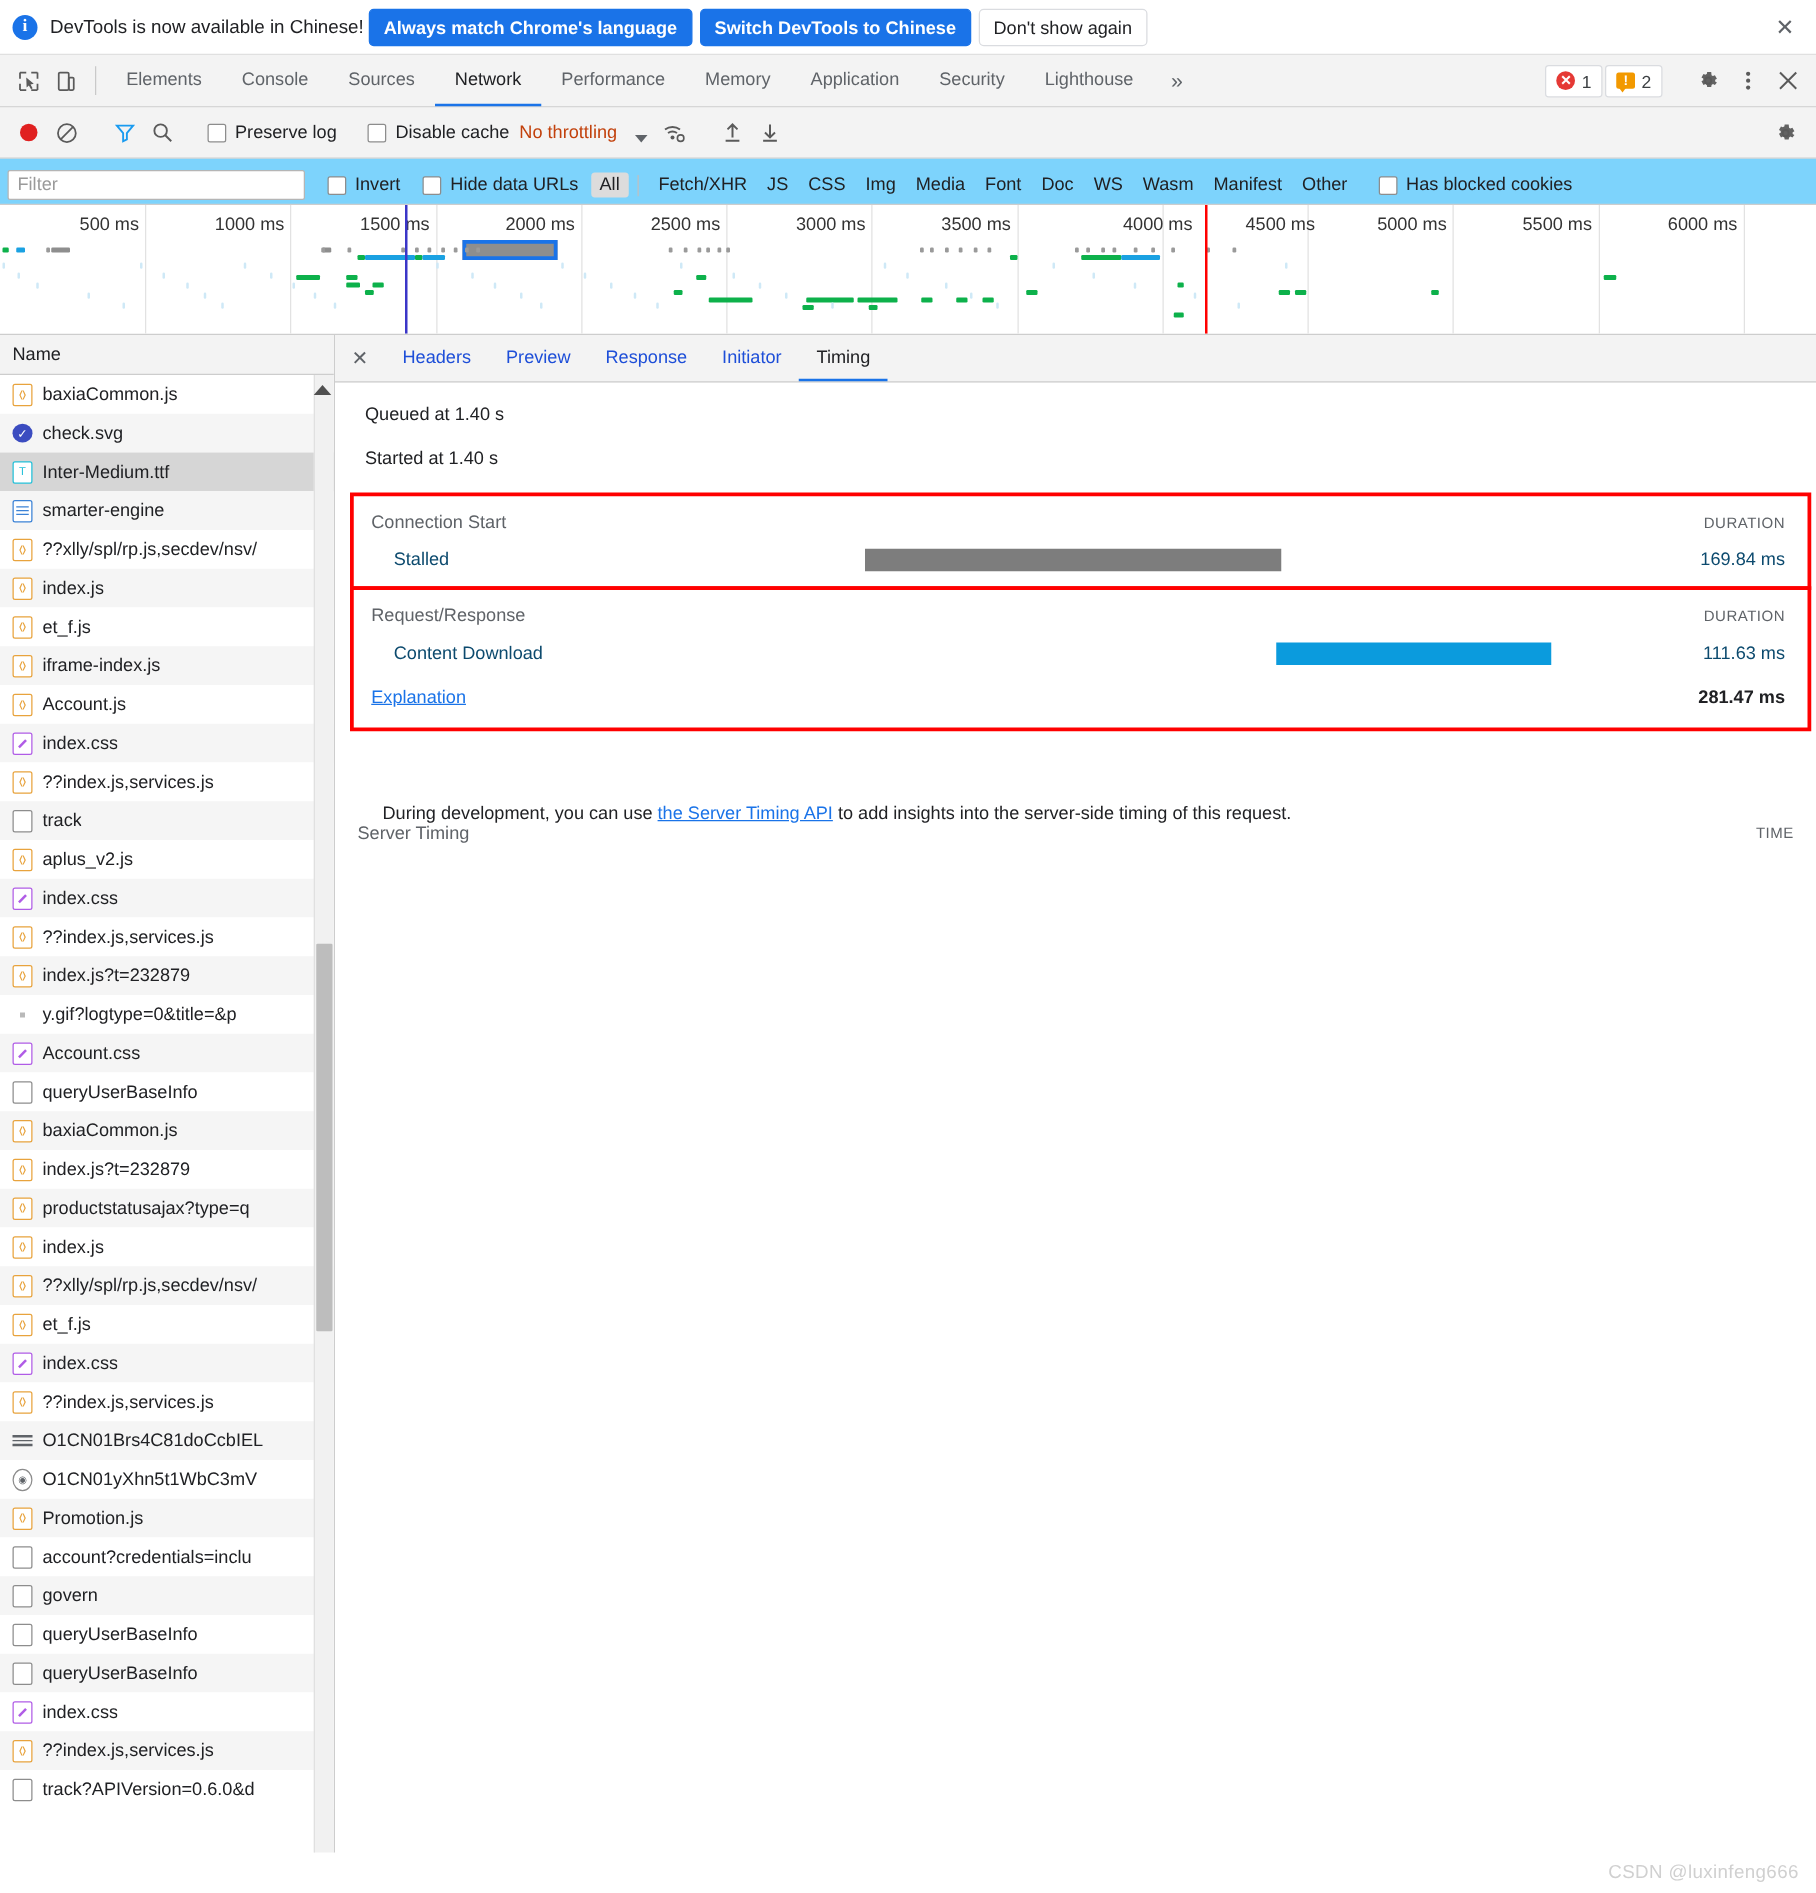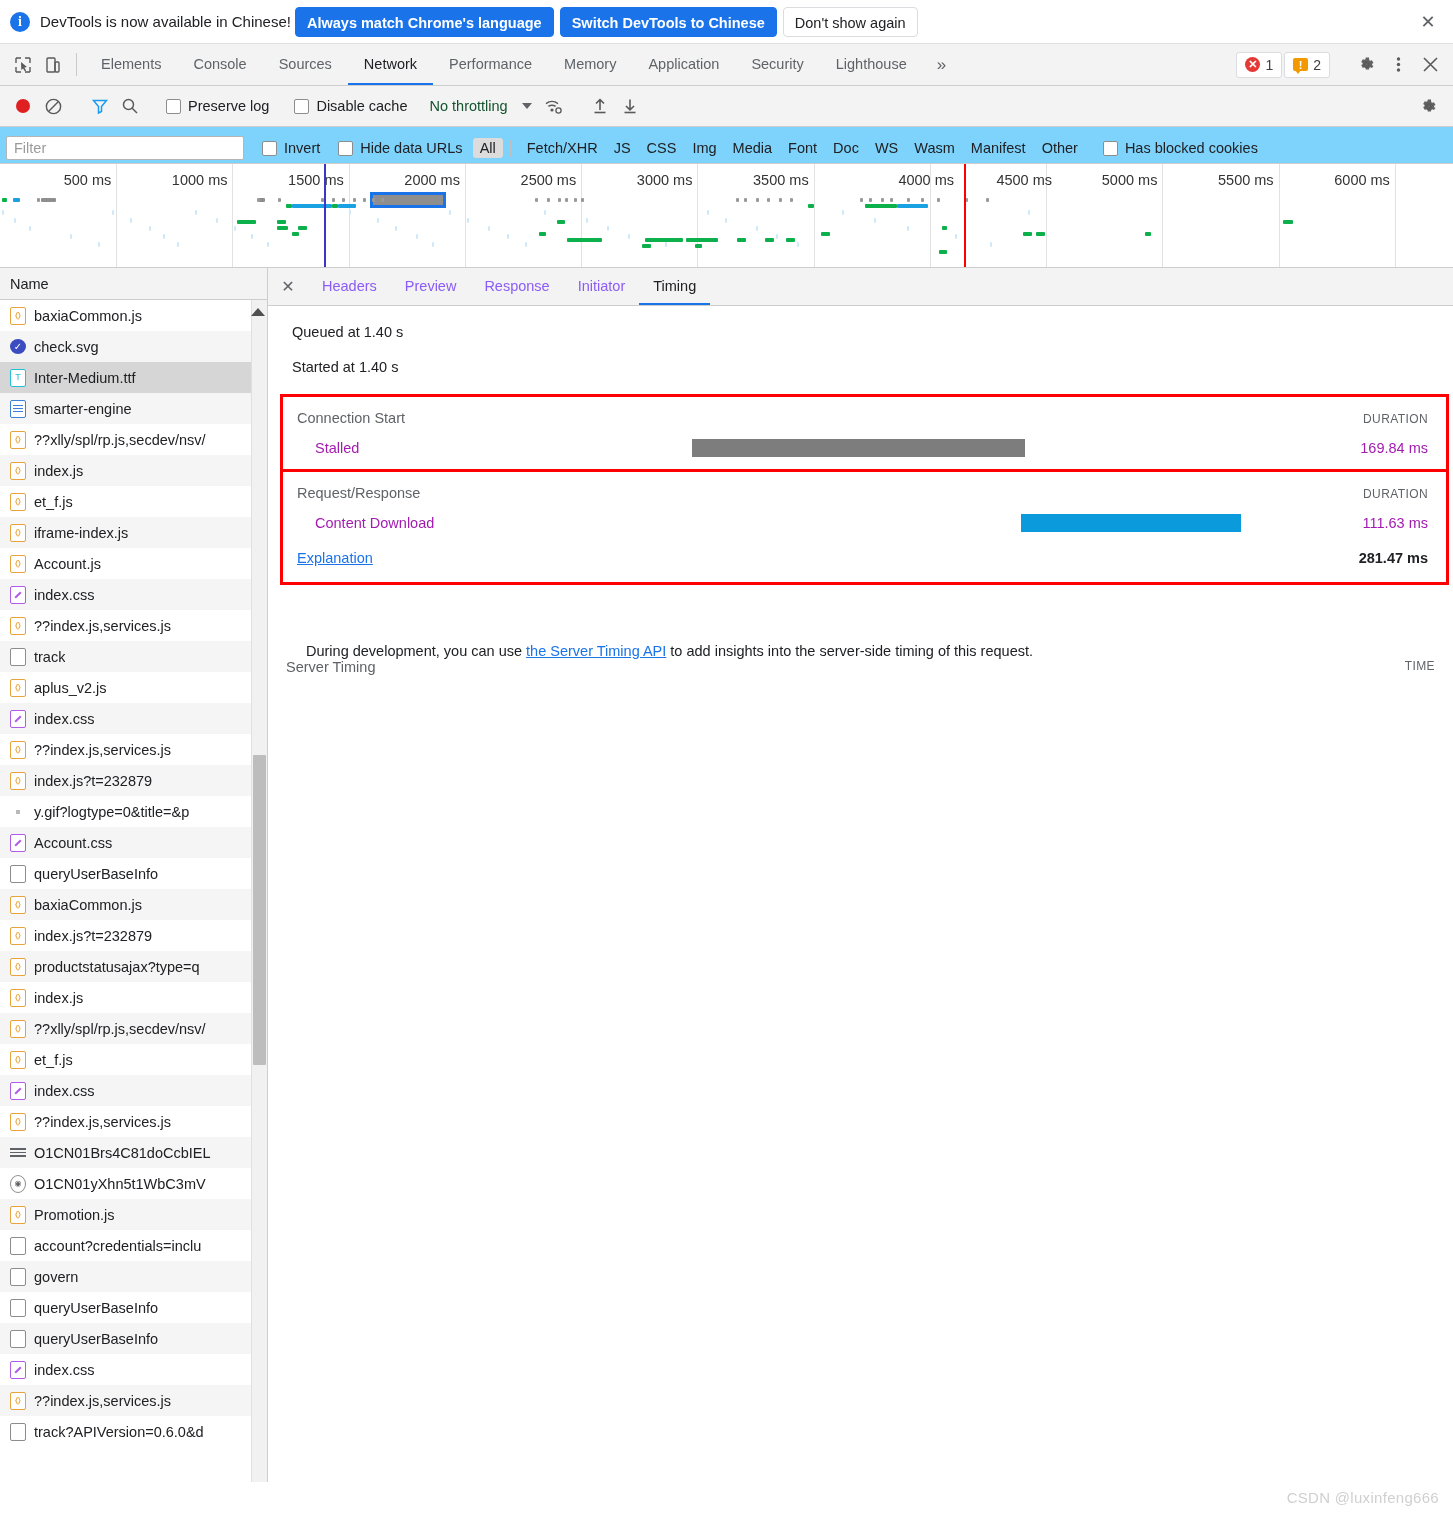--- a/index.html
+++ b/index.html
@@ -84,21 +84,21 @@
   
   #net-toolbar {
     height: 41px; display:flex; align-items:center;
     background:#f3f3f3; border-bottom:1px solid #cdcdcd; padding-left: 8px;
   }
   #record-btn { width:30px; display:flex;align-items:center;justify-content:center; cursor:pointer;}
   #record-dot { width:14px;height:14px;border-radius:50%;background:#e02020;}
   .t-ico { width:30px; display:flex;align-items:center;justify-content:center;cursor:pointer;color:#5a5a5a;}
   .chk-wrap { display:flex; align-items:center; gap:7px; cursor:pointer; font-size:14.5px; color:#202124; padding:0 4px;}
   .chkbox { width:15px;height:15px; border:1px solid #8d8d8d; border-radius:2px; background:#fff; flex:0 0 15px;}
-  #throttle-sel { display:flex; align-items:center; gap:14px; font-size:14.5px; color:#14532d; margin-left:18px; cursor:pointer;}
+  #throttle-sel { display:flex; align-items:flex-end; gap:14px; font-size:14.5px; color:#c2410c; margin-left:4px; cursor:pointer;}
   .caret-dn { width:0;height:0;border-left:5px solid transparent;border-right:5px solid transparent;border-top:6px solid #5f6368;}
   #net-toolbar-right { margin-left:auto; padding-right:10px; display:flex; align-items:center;}
 
   
   #filterbar {
     background:#7dd3fc; border-bottom:1px solid #cdcdcd; padding: 6px 0 0 0;
   }
   #filterbar-row1 { height:30px; display:flex; align-items:center; padding-left:6px; gap:0; }
   #filter-input {
     width: 238px; height: 24px; border:1px solid #b5b5b5; border-radius:2px;
@@ -194,34 +194,34 @@
     position:absolute; right:1px; width:13px; background:#bdbdbd; border-radius:1px; cursor:pointer;
   }
 
   
   #detail { flex:1; display:flex; flex-direction:column; background:#fff; min-width:0;}
   #detail-tabs {
     height:38px; flex:0 0 38px; display:flex; align-items:stretch;
     background:#f3f3f3; border-bottom:1px solid #cdcdcd;
   }
   #detail-close { width:40px; display:flex; align-items:center; justify-content:center; cursor:pointer; color:#5f6368; font-size:16px;}
-  .dtab { display:flex; align-items:center; padding:0 14px; font-size:14.5px; color:#8b5cf6; cursor:pointer; border-bottom:2px solid transparent;}
+  .dtab { display:flex; align-items:center; padding:0 14px; font-size:14.5px; color:#1d4ed8; cursor:pointer; border-bottom:2px solid transparent;}
   .dtab.active { color:#202124; border-bottom-color:#1a73e8;}
 
   #detail-body { flex:1; overflow:hidden; padding: 18px 0 0 0; position:relative;}
   .tl-line { font-size:14.5px; color:#202124; padding: 0 0 0 24px; margin-bottom: 19px;}
   .tl-redbox { border: 3px solid #ff0000; margin: 0 4px 0 12px; }
   .tl-section-head {
     display:flex; align-items:baseline; padding: 13px 18px 9px 14px;
     font-size:14.5px; color:#5f6368;
   }
   .tl-section-head .right { margin-left:auto; font-size:12px; letter-spacing:.4px; color:#5f6368;}
   .tl-row {
     display:flex; align-items:center; padding: 4px 18px 12px 32px;
-    font-size:14.5px; color:#a21caf; position:relative;justify-content:flex-end;
+    font-size:14.5px; color:#0c4a6e; position:relative;justify-content:flex-end;
   }
   .tl-row .label { width: 208px; flex:0 0 208px;}
   .tl-row .track { flex:1; position:relative; height:18px; }
   .tl-bar { position:absolute; top:0; height:18px; }
   .tl-row .dur { width:120px; flex:0 0 120px; text-align:right; font-size:14.5px;}
   .tl-total {
     display:flex; align-items:center; padding: 6px 18px 16px 14px; font-size:14.5px;
   }
   .tl-total .dur { margin-left:auto; font-weight:bold; width:120px; text-align:right;}
   .link { color:#1a73e8; text-decoration:underline; cursor:pointer; }

